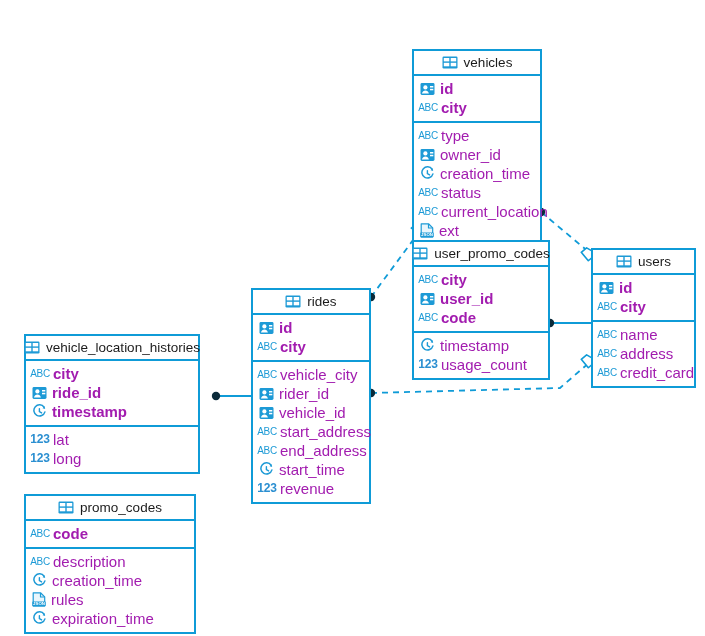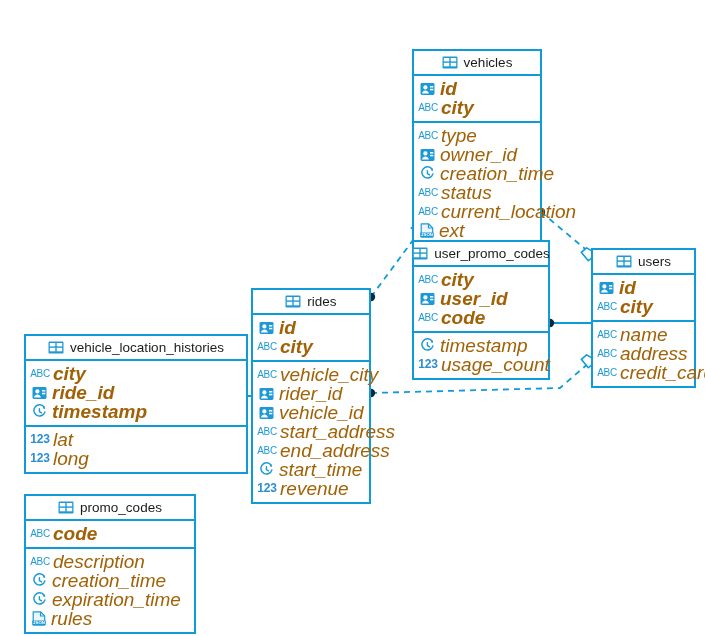--- a/index.html
+++ b/index.html
@@ -34,21 +34,21 @@
     padding:3px 0 4px 0;
     box-sizing:border-box;
   }
   .tbl-section.keys{border-bottom:2px solid #0f9bd7;}
   .field{
     display:flex;align-items:center;gap:5px;
     height:19px;padding-left:6px;
     box-sizing:border-box;
     white-space:nowrap;
   }
-  .fname{font-size:19px;color:#a16207;line-height:19px;font-style:italic;}
+  .fname{font-size:15px;color:#a21caf;line-height:19px;}
   .keys .fname{font-weight:bold;}
 
   
   .icn{display:inline-flex;align-items:center;justify-content:center;flex:0 0 auto;}
   .icn svg{display:block;}
   .icn-abc{
     width:16px;height:12px;
     font-family:"Liberation Sans","DejaVu Sans",sans-serif;
     font-size:10px;font-weight:normal;color:#1d9ad6;
     letter-spacing:-0.3px;line-height:12px;
@@ -346,21 +346,21 @@
               </svg>
             </span>
             <span class="fname">start_time</span>
           </div>
           <div class="field">
             <span class="icn icn-123">123</span>
             <span class="fname">revenue</span>
           </div>
         </div>
       </div>
-      <div class="table-box" style="left: 24px; top: 334px; width: 224px;">
+      <div class="table-box" style="left: 24px; top: 334px; width: 176px;">
         <div class="tbl-header">
           <span class="icn">
             <svg width="16" height="13" viewBox="0 0 16 13">
               <rect x="0.5" y="0.5" width="15" height="12" rx="1.2" fill="#1d9ad6"></rect>
               <rect x="1.8" y="2" width="5.5" height="3.4" fill="#fff"></rect>
               <rect x="8.7" y="2" width="5.5" height="3.4" fill="#fff"></rect>
               <rect x="1.8" y="6.8" width="5.5" height="3.5" fill="#fff"></rect>
               <rect x="8.7" y="6.8" width="5.5" height="3.5" fill="#fff"></rect>
             </svg>
           </span>
@@ -431,39 +431,39 @@
           </div>
           <div class="field">
             <span class="icn">
               <svg width="15" height="15" viewBox="0 0 15 15">
                 <path d="M12.1 3.2 A5.6 5.6 0 1 0 12.9 7.9" fill="none" stroke="#1d9ad6" stroke-width="1.5" stroke-linecap="round"></path>
                 <path d="M12.4 2.3 L13.2 4.9 L10.6 4.3 Z" fill="#1d9ad6"></path>
                 <path d="M7.4 4.6 L7.4 7.6 L9.6 8.9" fill="none" stroke="#1d9ad6" stroke-width="1.4" stroke-linecap="round"></path>
               </svg>
             </span>
             <span class="fname">creation_time</span>
-          </div>
-          <div class="field">
-            <span class="icn">
-              <svg width="15" height="15" viewBox="0 0 15 15">
-                <path d="M12.1 3.2 A5.6 5.6 0 1 0 12.9 7.9" fill="none" stroke="#1d9ad6" stroke-width="1.5" stroke-linecap="round"></path>
-                <path d="M12.4 2.3 L13.2 4.9 L10.6 4.3 Z" fill="#1d9ad6"></path>
-                <path d="M7.4 4.6 L7.4 7.6 L9.6 8.9" fill="none" stroke="#1d9ad6" stroke-width="1.4" stroke-linecap="round"></path>
-              </svg>
-            </span>
-            <span class="fname">expiration_time</span>
           </div>
           <div class="field">
             <span class="icn">
               <svg width="14" height="15" viewBox="0 0 14 15">
                 <path d="M1.2 0.8 h7.3 l4.2 4.1 v9.2 h-11.5 z" fill="#eaf6fc" stroke="#1d9ad6" stroke-width="1.2" stroke-linejoin="round"></path>
                 <path d="M8.5 0.9 v4.1 h4.1" fill="none" stroke="#1d9ad6" stroke-width="1.2" stroke-linejoin="round"></path>
                 <rect x="0.3" y="9.4" width="13.4" height="4.6" rx="0.6" fill="#1d9ad6"></rect>
                 <text x="7" y="13.1" font-family="Liberation Sans, sans-serif" font-size="4.4" font-weight="bold" fill="#fff" text-anchor="middle">JSON</text>
               </svg>
             </span>
             <span class="fname">rules</span>
           </div>
+          <div class="field">
+            <span class="icn">
+              <svg width="15" height="15" viewBox="0 0 15 15">
+                <path d="M12.1 3.2 A5.6 5.6 0 1 0 12.9 7.9" fill="none" stroke="#1d9ad6" stroke-width="1.5" stroke-linecap="round"></path>
+                <path d="M12.4 2.3 L13.2 4.9 L10.6 4.3 Z" fill="#1d9ad6"></path>
+                <path d="M7.4 4.6 L7.4 7.6 L9.6 8.9" fill="none" stroke="#1d9ad6" stroke-width="1.4" stroke-linecap="round"></path>
+              </svg>
+            </span>
+            <span class="fname">expiration_time</span>
+          </div>
         </div>
       </div>
     </div>
 
 </div>
 
 </body></html>

